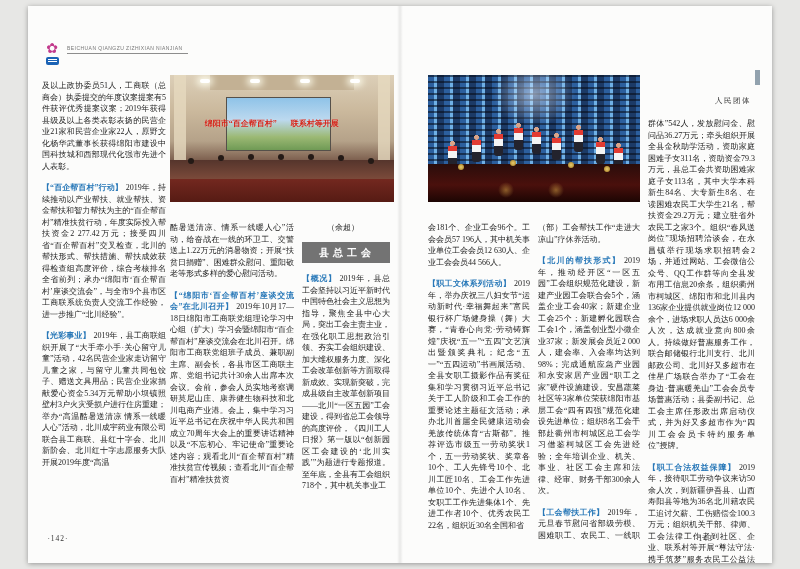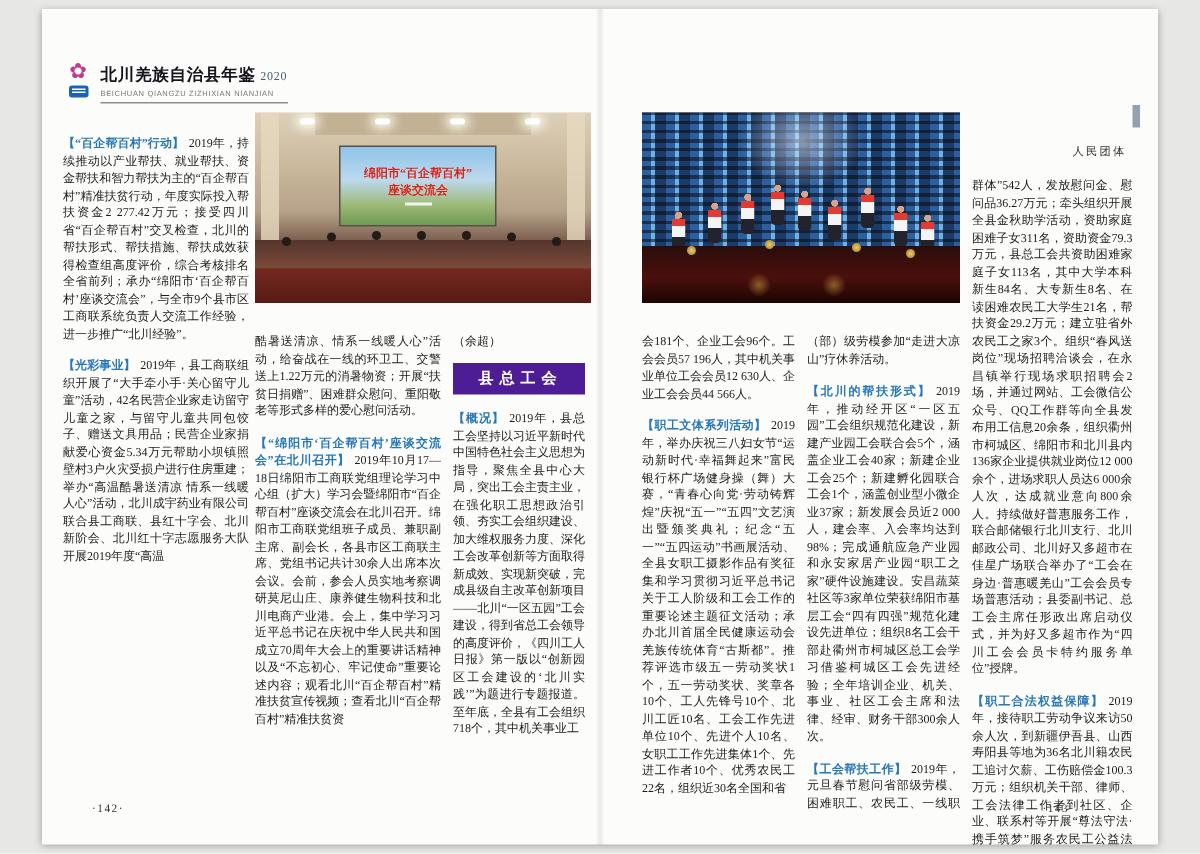--- a/index.html
+++ b/index.html
@@ -32,38 +32,38 @@
   .hr { position:absolute; right:12px; top:42px; display:flex; align-items:center; gap:4px; }
   .hr .txt { font-size:7.5px; color:#333; letter-spacing:1.5px;margin-top:48px; }
   .hr .bar { width:5px; height:15px; background:#92a2ae; }
 
   
   .col { position:absolute; font-size:8px; line-height:11.5px; color:#1c1c1c;
          text-align:justify; overflow:hidden; }
   .col p { text-indent:0; }
   .sec { margin-top:10px; }
   .sec-t { color:#2878b8; font-weight:bold; padding-right:3px; }
-  .attr { text-align:left; padding-right:6px; }
-  .div-box { background:#4c1d95; color:#fff; font-weight:bold; font-size:10px;
+  .attr { text-align:center; padding-right:6px; }
+  .div-box { background:#737373; color:#fff; font-weight:bold; font-size:10px;
              text-align:center; letter-spacing:4px; padding:5px 0 5px 2px; margin:8px 0 2px; }
   .cap { position:absolute; font-size:7px; line-height:9px; color:#222; text-align:center; }
   .pnum { position:absolute; font-size:7.5px; color:#333; letter-spacing:1px; }
 
   
   .photo { position:absolute; overflow:hidden; }
   #photoL { left:142px; top:69px; width:224px; height:127px;
             background:linear-gradient(180deg,#dccfb8 0%,#cbb99d 28%,#b5a289 52%,#6b4a3c 72%,#6e2f26 100%); }
   #photoL .ceil { position:absolute; left:18%; top:0; width:64%; height:12%; background:#c3b194; }
   #photoL .lamp { position:absolute; top:4px; width:10px; height:4px; background:#fff;
                   box-shadow:0 0 7px 3px rgba(255,255,240,.9); border-radius:2px; }
   #photoL .pillar { position:absolute; top:0; width:12px; height:70%; background:#e6dabf; opacity:.8; }
   #photoL .screen { position:absolute; left:25%; top:17%; width:47%; height:43%;
                     border:1px solid #55504a;
                     background:linear-gradient(180deg,#8fc3e8 0%,#bcd9ef 42%,#9cb974 75%,#6f9a55 100%);
-                    display:flex; flex-direction:column; align-items:center; justify-content:center; gap:1px; }
+                    display:flex; flex-direction:row; align-items:center; justify-content:center; gap:14px; }
   #photoL .scr1, #photoL .scr2 { color:#d42318; font-weight:bold; font-size:8px; line-height:10px;
                                  white-space:nowrap; text-shadow:0 0 1px rgba(255,255,255,.5); }
   #photoL .scrsub { width:18px; height:2px; background:rgba(255,255,255,.85); margin-top:2px; }
   #photoL .tableband { position:absolute; left:0; bottom:18%; width:100%; height:15%;
                        background:linear-gradient(180deg,#55352c,#7b4a3a); }
   #photoL .head { position:absolute; width:6px; height:6px; border-radius:50%; background:#241a16; }
   #photoL .floor { position:absolute; left:0; bottom:0; width:100%; height:18%;
                    background:linear-gradient(180deg,#73281f,#561b14); }
 
   
@@ -91,41 +91,41 @@
 <div class="spread">
 
   <div class="page" id="pgL">
 
     <div class="hl">
       <div class="logo">
         <div class="fl">✿</div>
         <div class="em"></div>
       </div>
       <div>
-        <div class="t1"><span>北川羌族自治县年鉴</span><span class="yr">2020</span></div>
         <div class="t2">BEICHUAN QIANGZU ZIZHIXIAN NIANJIAN</div>
       </div>
     </div>
 
     <div class="col" id="l-c1" style="left:14px; top:74px; width:124px; height:448px;">
+      <p>及以上政协委员51人，工商联（总商会）执委提交的年度议案提案有5件获评优秀提案议案；2019年获得县级及以上各类表彰表扬的民营企业21家和民营企业家22人，原野文化杨华武董事长获得绵阳市建设中国科技城和西部现代化强市先进个人表彰。</p>
       <p class="sec"><span class="sec-t">【“百企帮百村”行动】</span><span>2019年，持续推动以产业帮扶、就业帮扶、资金帮扶和智力帮扶为主的“百企帮百村”精准扶贫行动，年度实际投入帮扶资金2 277.42万元；接受四川省“百企帮百村”交叉检查，北川的帮扶形式、帮扶措施、帮扶成效获得检查组高度评价，综合考核排名全省前列；承办“绵阳市‘百企帮百村’座谈交流会”，与全市9个县市区工商联系统负责人交流工作经验，进一步推广“北川经验”。</span></p>
       <p class="sec"><span class="sec-t">【光彩事业】</span><span>2019年，县工商联组织开展了“大手牵小手·关心留守儿童”活动，42名民营企业家走访留守儿童之家，与留守儿童共同包饺子、赠送文具用品；民营企业家捐献爱心资金5.34万元帮助小坝镇照壁村3户火灾受损户进行住房重建；举办“高温酷暑送清凉 情系一线暖人心”活动，北川成宇药业有限公司联合县工商联、县红十字会、北川新阶会、北川红十字志愿服务大队开展2019年度“高温</span></p>
     </div>
 
     <div class="photo" id="photoL">
       <div class="ceil"></div>
       <div class="lamp" style="left:30px;"></div>
       <div class="lamp" style="left:80px;"></div>
       <div class="lamp" style="left:130px;"></div>
       <div class="lamp" style="left:180px;"></div>
       <div class="pillar" style="left:4px;"></div>
       <div class="pillar" style="right:4px;"></div>
       <div class="screen">
         <div class="scr1">绵阳市“百企帮百村”</div>
-        <div class="scr2">座谈交流会</div>
+        <div class="scr2">联系村等开展</div>
         <div class="scrsub"></div>
       </div>
       <div class="tableband"></div>
       <div class="head" style="left:18px; bottom:30%;"></div>
       <div class="head" style="left:48px; bottom:32%;"></div>
       <div class="head" style="left:78px; bottom:33%;"></div>
       <div class="head" style="left:108px; bottom:33%;"></div>
       <div class="head" style="left:138px; bottom:33%;"></div>
       <div class="head" style="left:168px; bottom:32%;"></div>
       <div class="head" style="left:198px; bottom:30%;"></div>
@@ -136,21 +136,21 @@
       <p>酷暑送清凉、情系一线暖人心”活动，给奋战在一线的环卫工、交警送上1.22万元的消暑物资；开展“扶贫日捐赠”、困难群众慰问、重阳敬老等形式多样的爱心慰问活动。</p>
       <p class="sec"><span class="sec-t">【“绵阳市‘百企帮百村’座谈交流会”在北川召开】</span><span>2019年10月17—18日绵阳市工商联党组理论学习中心组（扩大）学习会暨绵阳市“百企帮百村”座谈交流会在北川召开。绵阳市工商联党组班子成员、兼职副主席、副会长，各县市区工商联主席、党组书记共计30余人出席本次会议。会前，参会人员实地考察调研莫尼山庄、康养健生物科技和北川电商产业港。会上，集中学习习近平总书记在庆祝中华人民共和国成立70周年大会上的重要讲话精神以及“不忘初心、牢记使命”重要论述内容；观看北川“百企帮百村”精准扶贫宣传视频；查看北川“百企帮百村”精准扶贫资</span></p>
     </div>
 
     <div class="col" id="l-c3" style="left:274px; top:216px; width:88px; height:318px;">
       <div class="attr">（余超）</div>
       <div class="div-box">县总工会</div>
       <p class="sec"><span class="sec-t">【概况】</span><span>2019年，县总工会坚持以习近平新时代中国特色社会主义思想为指导，聚焦全县中心大局，突出工会主责主业，在强化职工思想政治引领、夯实工会组织建设、加大维权服务力度、深化工会改革创新等方面取得新成效、实现新突破，完成县级自主改革创新项目——北川“一区五园”工会建设，得到省总工会领导的高度评价，《四川工人日报》第一版以“创新园区工会建设的‘北川实践’”为题进行专题报道。至年底，全县有工会组织718个，其中机关事业工</span></p>
     </div>
 
-    <div class="pnum" style="left:14px; top:528px; width:60px; text-align:center;">·142·</div>
+    <div class="pnum" style="left:0; top:528px; width:60px; text-align:center;">·142·</div>
   </div>
 
   <div class="page" id="pgR">
 
     <div class="hr">
       <span class="txt">人民团体</span>
       <span class="bar"></span>
     </div>
 
     <div class="photo" id="photoR">
@@ -174,21 +174,21 @@
       <div class="glyph" style="left:70px;"></div>
       <div class="glyph" style="left:120px;"></div>
     </div>
 
     <div class="col" id="r-c1" style="left:28px; top:216px; width:102px; height:318px;">
       <p>会181个、企业工会96个。工会会员57 196人，其中机关事业单位工会会员12 630人、企业工会会员44 566人。</p>
       <p class="sec"><span class="sec-t">【职工文体系列活动】</span><span>2019年，举办庆祝三八妇女节“运动新时代·幸福舞起来”富民银行杯广场健身操（舞）大赛，“青春心向党·劳动铸辉煌”庆祝“五一”“五四”文艺演出暨颁奖典礼；纪念“五一”“五四运动”书画展活动、全县女职工摄影作品有奖征集和学习贯彻习近平总书记关于工人阶级和工会工作的重要论述主题征文活动；承办北川首届全民健康运动会羌族传统体育“古斯都”。推荐评选市级五一劳动奖状1个，五一劳动奖状、奖章各10个、工人先锋号10个、北川工匠10名、工会工作先进单位10个、先进个人10名、女职工工作先进集体1个、先进工作者10个、优秀农民工22名，组织近30名全国和省</span></p>
     </div>
 
     <div class="col" id="r-c2" style="left:138px; top:216px; width:102px; height:318px;">
-      <p>（部）级劳模参加“走进大凉山”疗休养活动。</p>
+      <p>（部）工会帮扶工作“走进大凉山”疗休养活动。</p>
       <p class="sec"><span class="sec-t">【北川的帮扶形式】</span><span>2019年，推动经开区“一区五园”工会组织规范化建设，新建产业园工会联合会5个，涵盖企业工会40家；新建企业工会25个；新建孵化园联合工会1个，涵盖创业型小微企业37家；新发展会员近2 000人，建会率、入会率均达到98%；完成通航应急产业园和永安家居产业园“职工之家”硬件设施建设。安昌蔬菜社区等3家单位荣获绵阳市基层工会“四有四强”规范化建设先进单位；组织8名工会干部赴衢州市柯城区总工会学习借鉴柯城区工会先进经验；全年培训企业、机关、事业、社区工会主席和法律、经审、财务干部300余人次。</span></p>
       <p class="sec"><span class="sec-t">【工会帮扶工作】</span><span>2019年，元旦春节慰问省部级劳模、困难职工、农民工、一线职工，“八大</span></p>
     </div>
 
     <div class="col" id="r-c3" style="left:248px; top:74px; width:107px; height:448px;margin-top:38px;">
       <p>群体”542人，发放慰问金、慰问品36.27万元；牵头组织开展全县金秋助学活动，资助家庭困难子女311名，资助资金79.3万元，县总工会共资助困难家庭子女113名，其中大学本科新生84名、大专新生8名、在读困难农民工大学生21名，帮扶资金29.2万元；建立驻省外农民工之家3个。组织“春风送岗位”现场招聘洽谈会，在永昌镇举行现场求职招聘会2场，并通过网站、工会微信公众号、QQ工作群等向全县发布用工信息20余条，组织衢州市柯城区、绵阳市和北川县内136家企业提供就业岗位12 000余个，进场求职人员达6 000余人次，达成就业意向800余人。持续做好普惠服务工作，联合邮储银行北川支行、北川邮政公司、北川好又多超市在佳星广场联合举办了“工会在身边·普惠暖羌山”工会会员专场普惠活动；县委副书记、总工会主席任形政出席启动仪式，并为好又多超市作为“四川工会会员卡特约服务单位”授牌。</p>
       <p class="sec"><span class="sec-t">【职工合法权益保障】</span><span>2019年，接待职工劳动争议来访50余人次，到新疆伊吾县、山西寿阳县等地为36名北川籍农民工追讨欠薪、工伤赔偿金100.3万元；组织机关干部、律师、工会法律工作者到社区、企业、联系村等开展“尊法守法·携手筑梦”服务农民工公益法律服务20余次。</span></p>
     </div>
 
     <div class="pnum" style="left:295px; top:528px; width:60px; text-align:left;">·143·</div>

